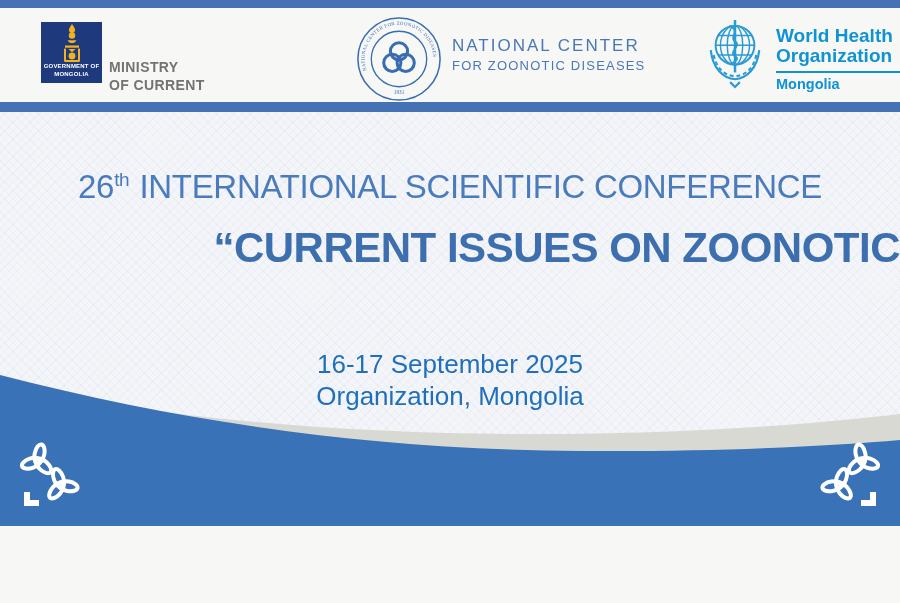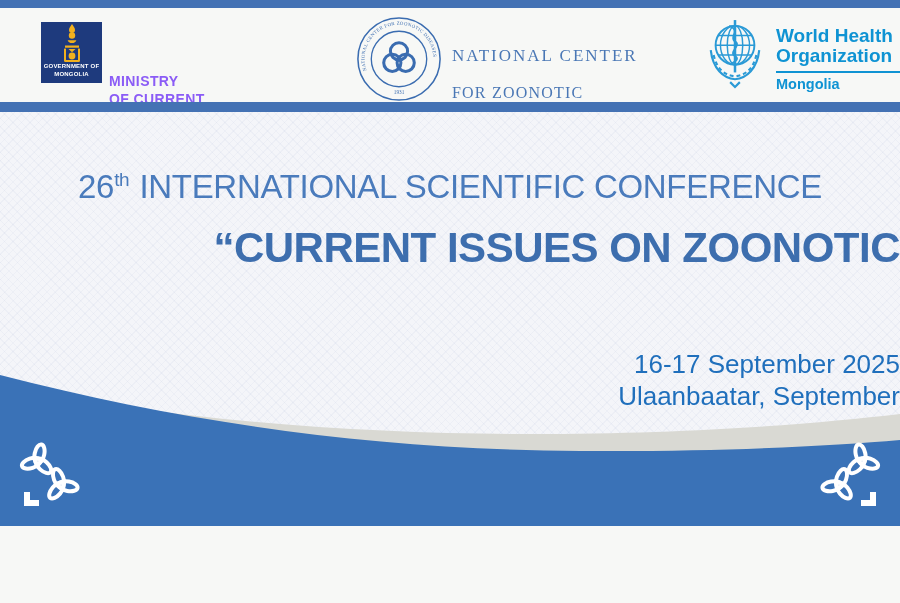--- a/index.html
+++ b/index.html
@@ -13,30 +13,30 @@
 
   .header { position:absolute; left:0; top:8px; width:900px; height:94px; background:#f7f8f6; }
 
   
   .logo-gov { position:absolute; left:41px; top:14px; width:260px; height:70px; }
   .gov-square { position:absolute; left:0; top:0; width:61px; height:61px; background:#1e3a7d;
                 display:flex; flex-direction:column; align-items:center; }
   .gov-square svg { margin-top:2px; }
   .gov-square-text { color:#fff; font-size:6px; font-weight:bold; text-align:center; line-height:1.3;
                      letter-spacing:.2px; margin-top:1px; }
-  .ministry { position:absolute; left:68px; top:50px; color:#8b5cf6; font-weight:bold;
+  .ministry { position:absolute; left:68px; top:36px; color:#737373; font-weight:bold;
               font-size:14px; line-height:1.3; letter-spacing:.4px; }
 
   
   .logo-nczd { position:absolute; left:356px; top:0; width:290px; height:94px; }
   .nczd-seal { position:absolute; left:0; top:8px; }
-  .nczd-name { position:absolute; left:96px; top:38px; color:#4a77b5;
-               font-family:Liberation Serif, serif; }
+  .nczd-name { position:absolute; left:96px; top:28px; color:#4a77b5;
+               font-family:Liberation Sans, sans-serif; }
   .nczd-name .l1 { font-size:17px; letter-spacing:2px; }
-  .nczd-name .l2 { font-size:16px; letter-spacing:1.2px; margin-top:18px; }
+  .nczd-name .l2 { font-size:13px; letter-spacing:1.2px; margin-top:2px; }
 
   
   .logo-who { position:absolute; left:703px; top:10px; display:flex; gap:9px; align-items:flex-start; }
   .who-text { color:#0f93d3; font-weight:bold; margin-top:8px; }
   .who-text .org { font-size:19px; line-height:1.07; }
   .who-rule { width:128px; height:0; border-top:2px solid #0f93d3; margin:4px 0 3px 0; }
   .who-text .country { font-size:14.5px; }
 
   
   .main { position:absolute; left:0; top:112px; width:900px; height:414px;
@@ -47,21 +47,21 @@
           text-align:center; }
 
   .conf-line { margin-top:56px; color:#4a7bbc; font-size:33px; font-weight:400;
                letter-spacing:-0.3px; }
   .conf-line sup { font-size:19px; }
   .conf-rest { margin-left:10px; }
 
   .theme-title { margin-top:16px; color:#3d6eae; font-weight:bold; font-size:42px;
                  line-height:1.26; letter-spacing:-0.5px;text-align:right; }
 
-  .date-block { margin-top:74px; color:#1f6fbc; font-size:26px; line-height:1.22;text-align:right; }
+  .date-block { margin-top:74px; color:#1f6fbc; font-size:26px; line-height:1.22; }
 
   
   .wave { position:absolute; left:0; bottom:0; width:900px; height:160px; }
 
   
   .orn { position:absolute; bottom:12px; }
   .orn-left { left:14px; }
   .orn-right { right:14px; }
 </style>
 </head>
@@ -161,21 +161,21 @@
   <main class="main">
 
     <h2 class="conf-line"><span>26</span><sup>th</sup><span class="conf-rest">INTERNATIONAL SCIENTIFIC CONFERENCE</span></h2>
 
     <h1 class="theme-title">
       <div>“CURRENT ISSUES ON ZOONOTIC</div>
     </h1>
 
     <div class="date-block">
       <div>16-17 September 2025</div>
-      <div>Ulaanbaatar, September</div>
+      <div>Organization, Mongolia</div>
     </div>
 
     <svg class="wave" viewBox="0 0 900 160" preserveAspectRatio="none">
       <path d="M0 20 C 180 55 360 68 530 68 C 690 68 815 58 900 48 L900 160 L0 160 Z" fill="#d9d9d3"></path>
       <path d="M0 9 C 190 58 380 84 580 85 C 720 86 830 80 900 74 L900 160 L0 160 Z" fill="#3a72b7"></path>
     </svg>
 
     <svg class="orn orn-left" width="72" height="72" viewBox="0 0 72 72">
       <use href="#triq" transform="translate(24,19) scale(0.80) rotate(12)"></use>
       <use href="#triq" transform="translate(47,43) scale(0.80) rotate(-20)"></use>

